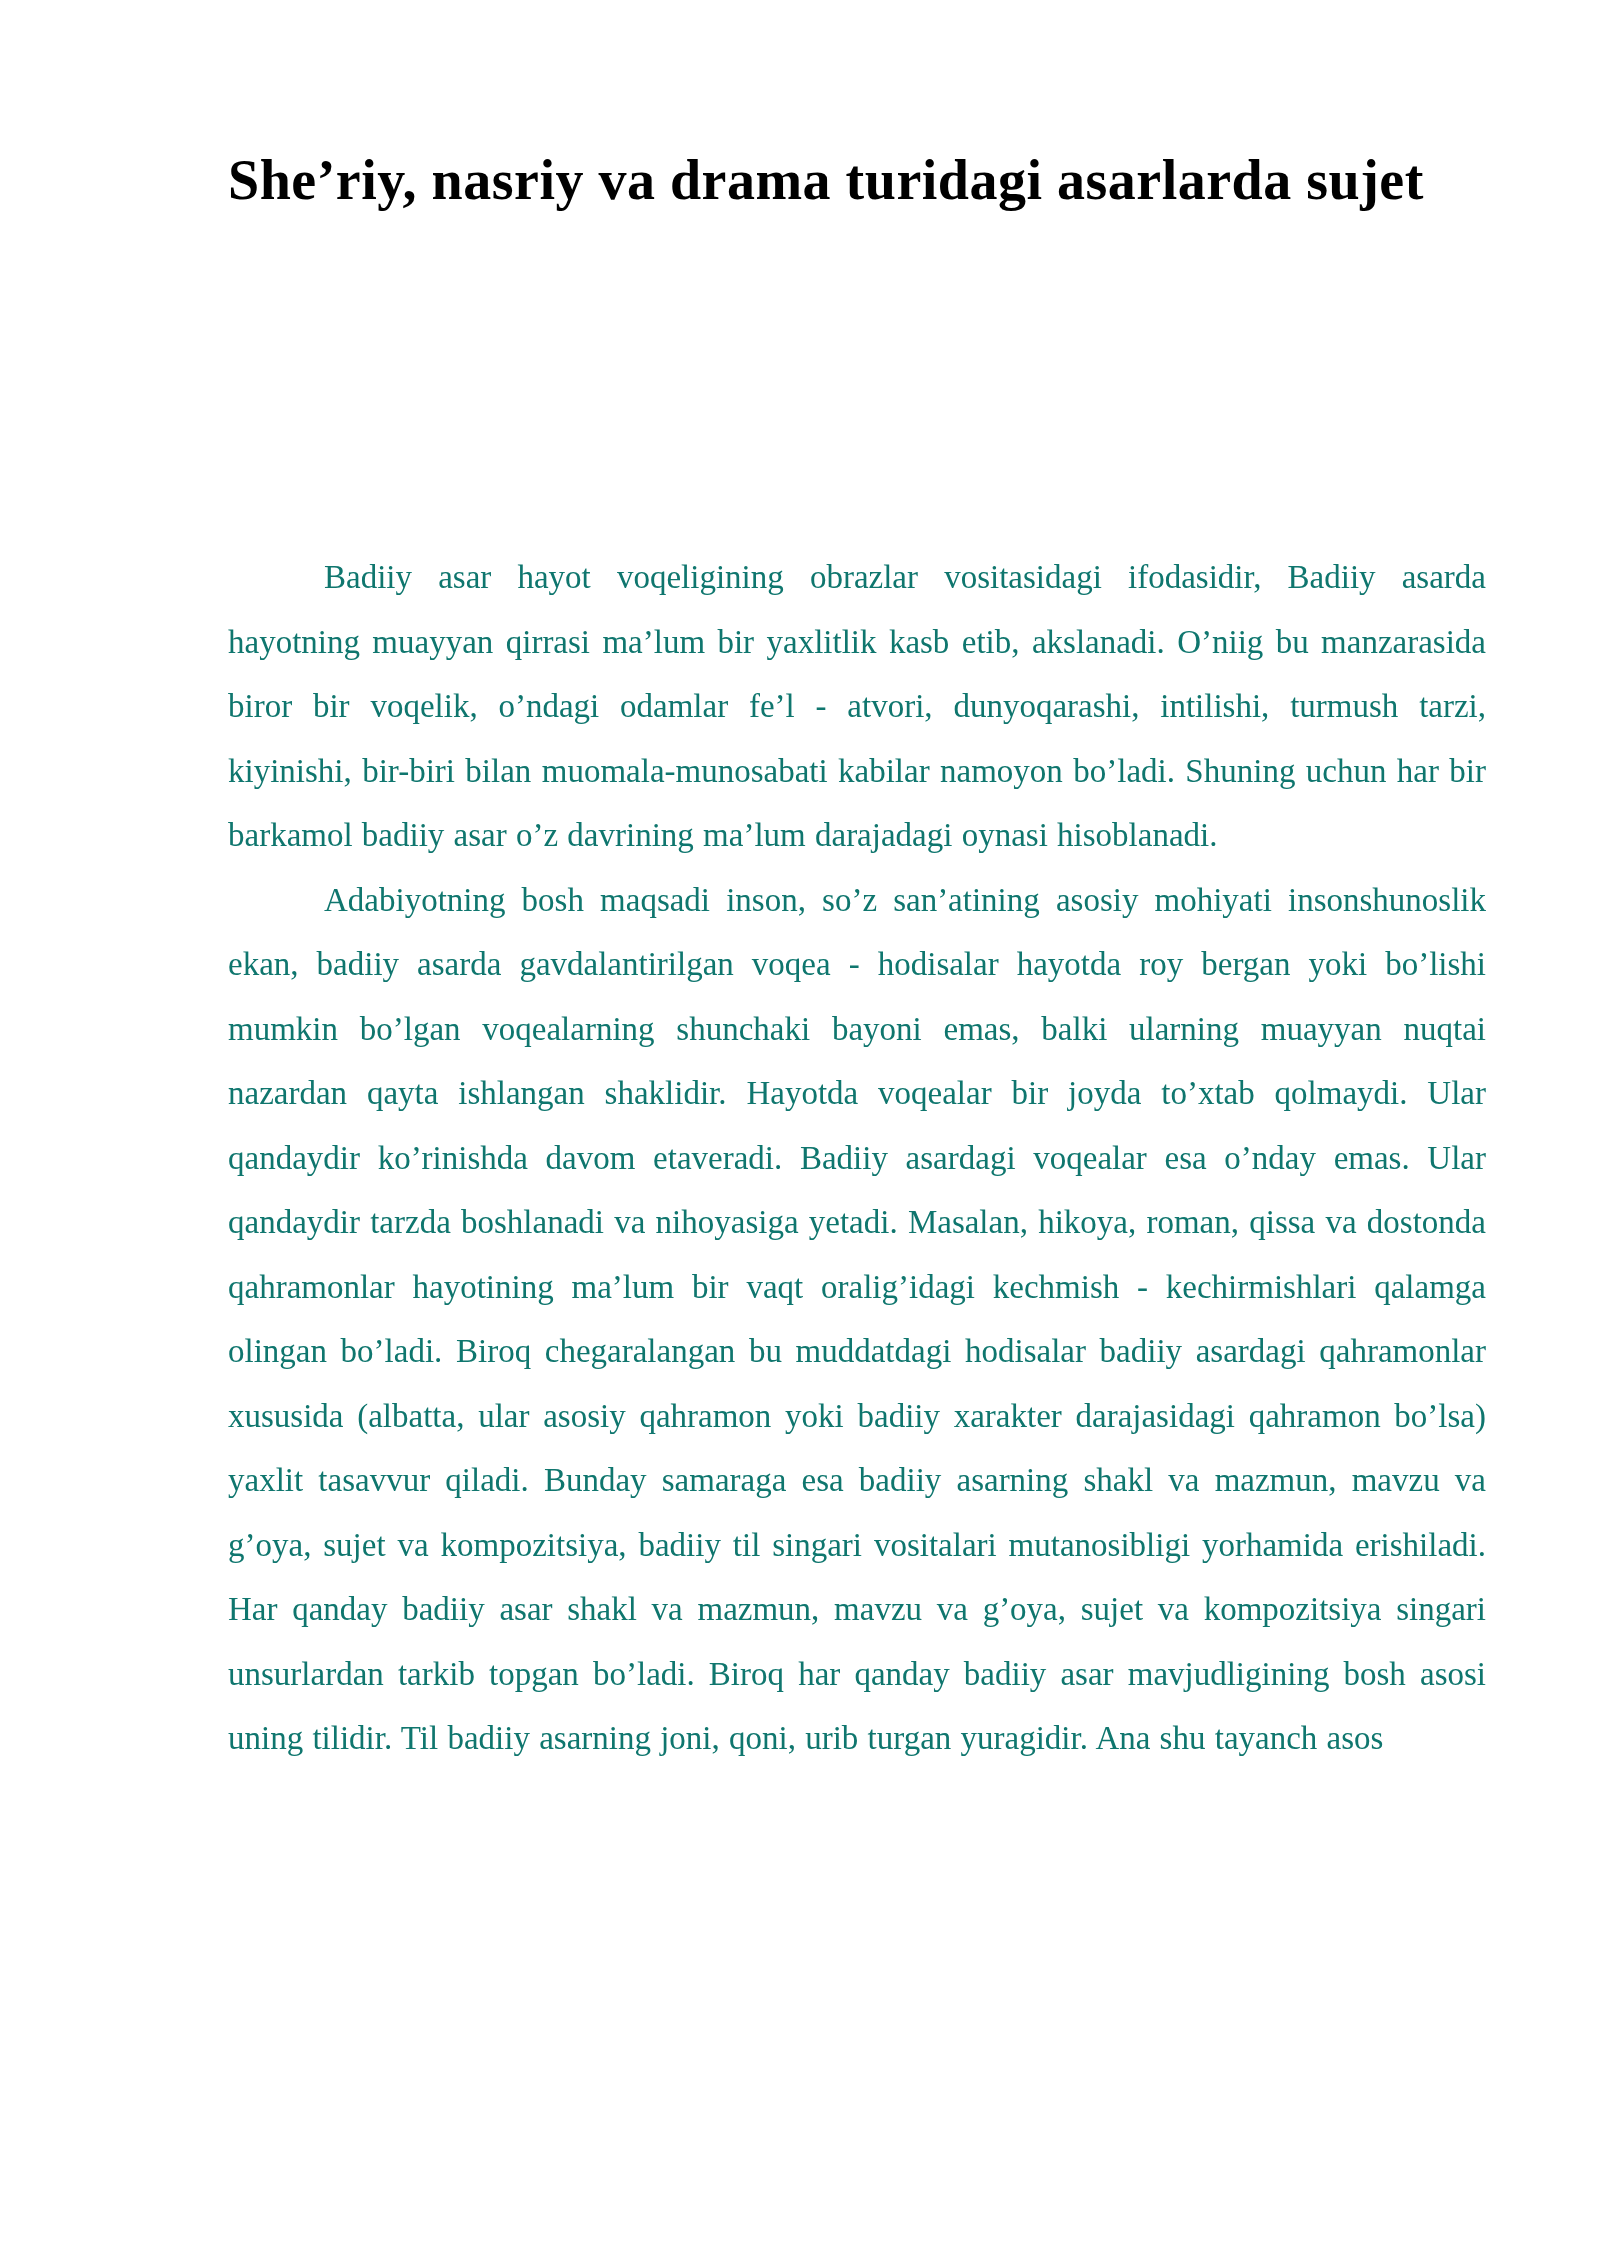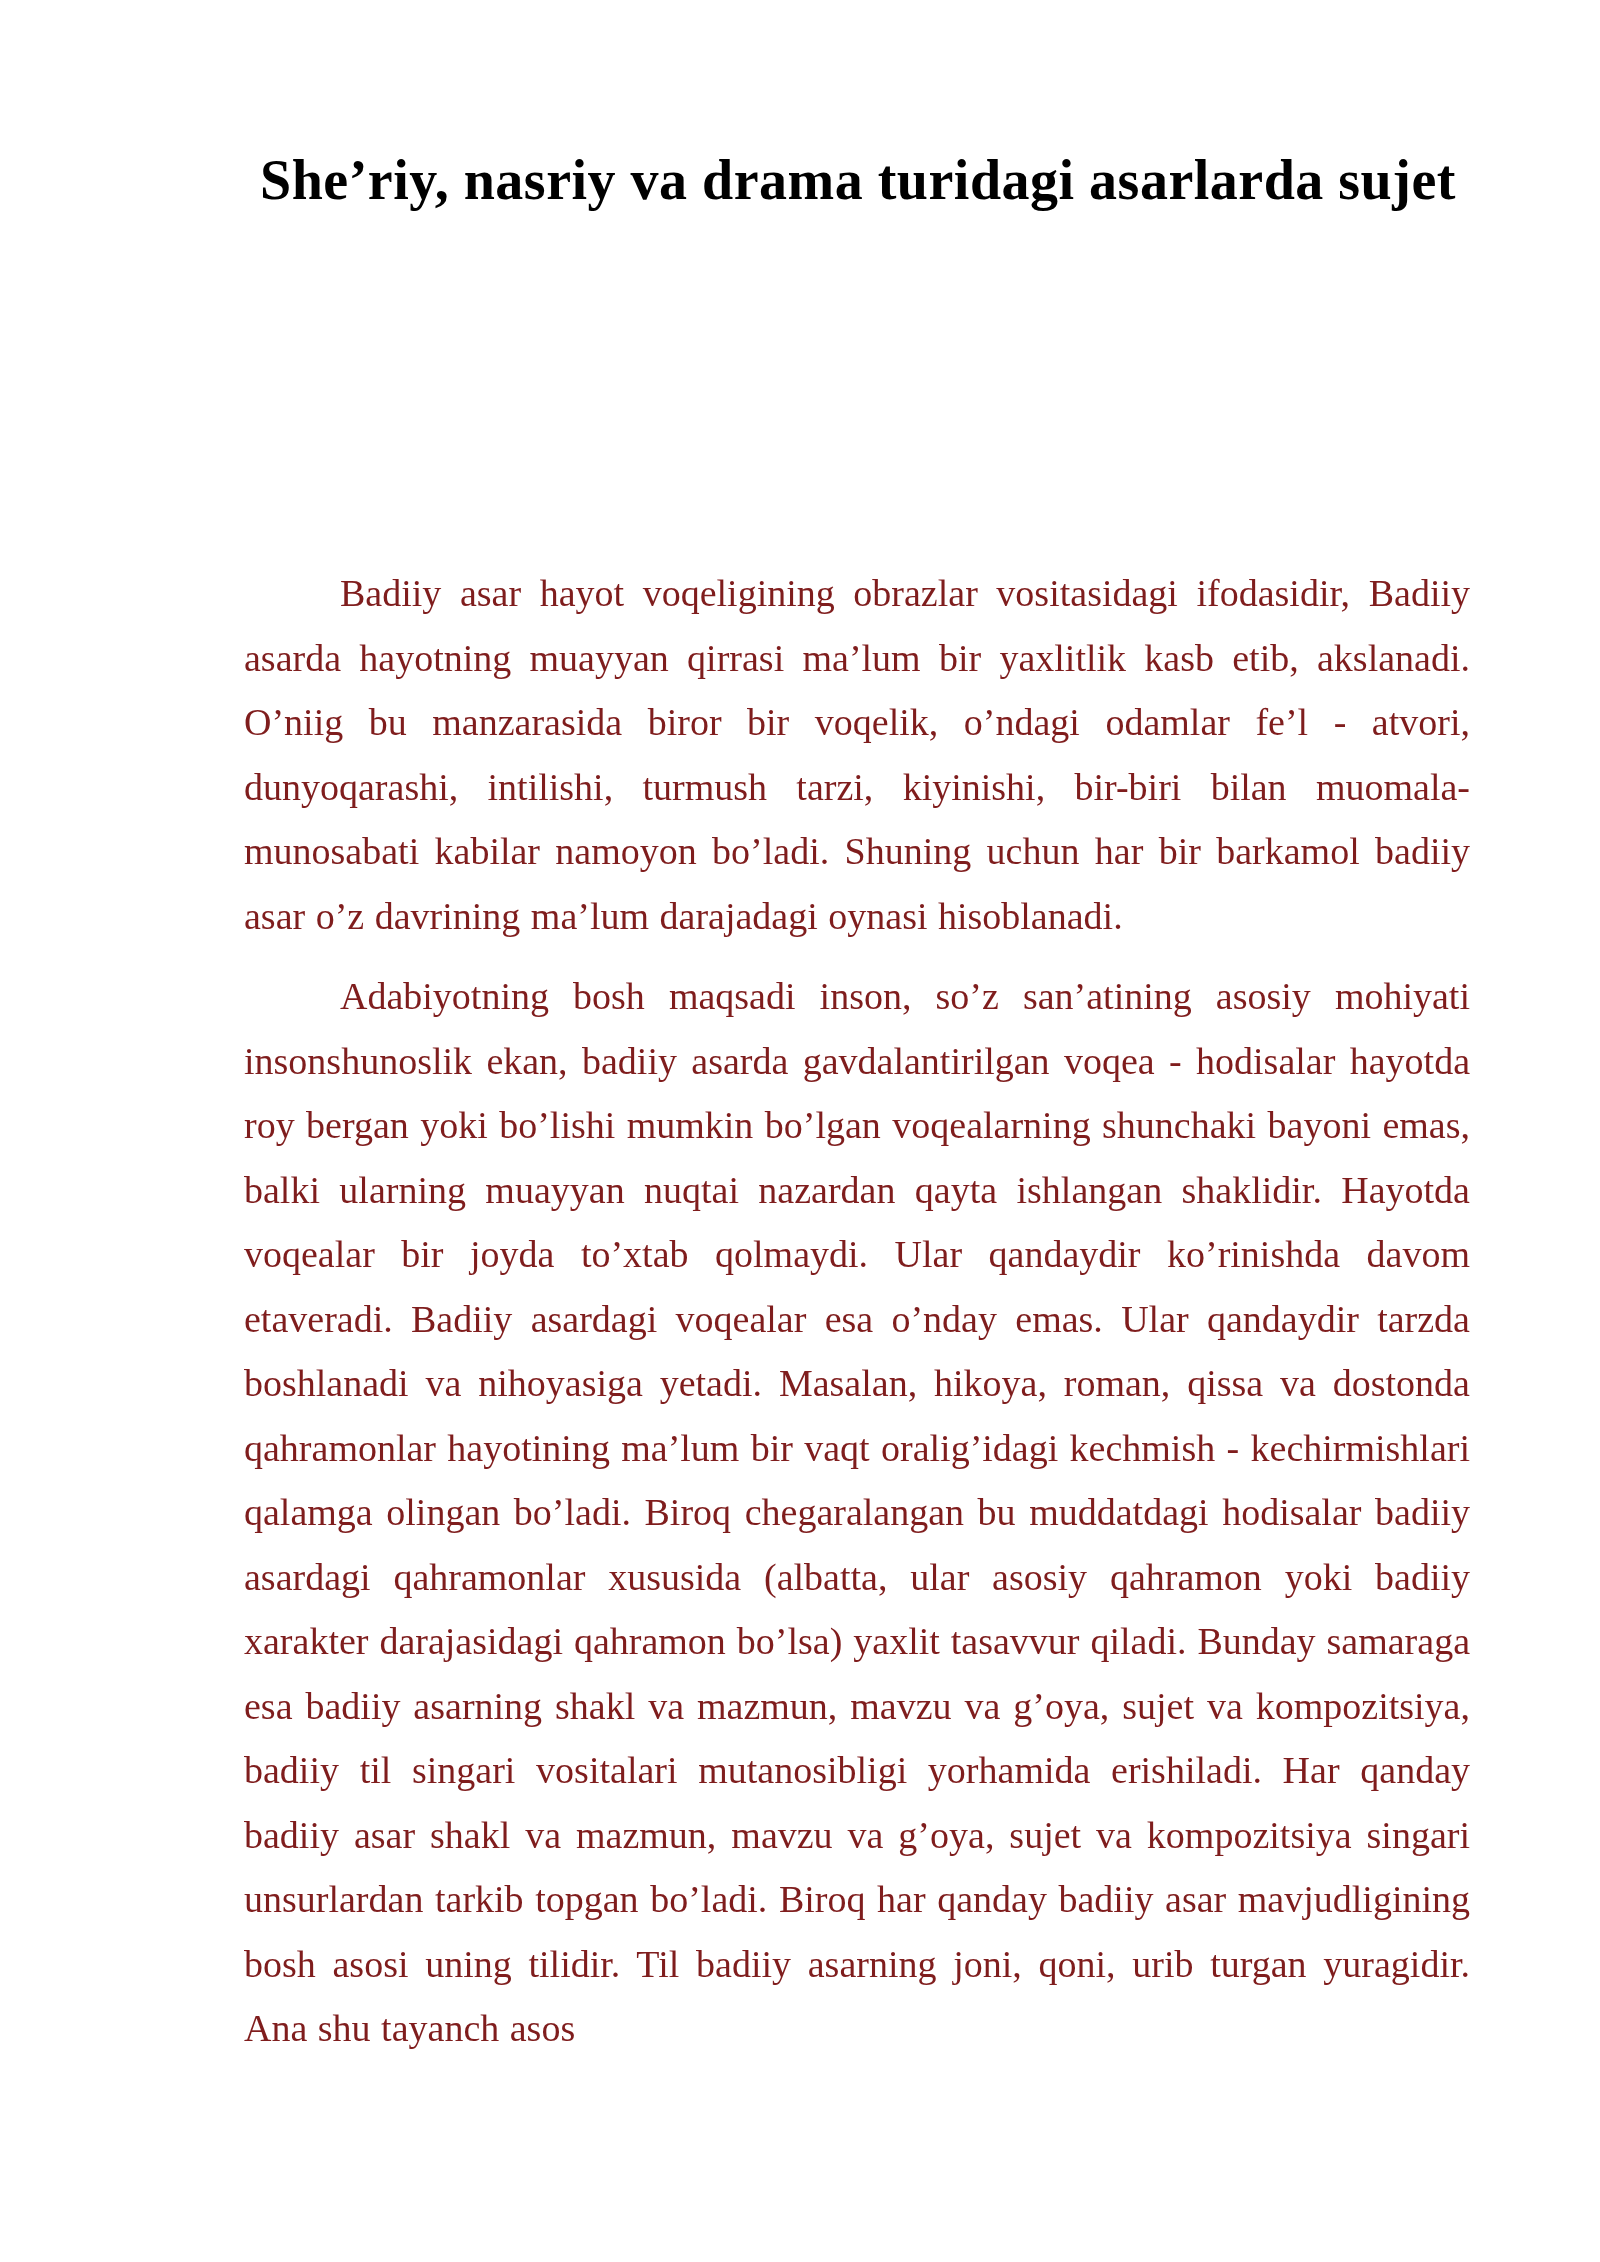--- a/index.html
+++ b/index.html
@@ -19,40 +19,39 @@
     position: absolute;
     inset: 0;
     background: #ffffff;
   }
   .doc-title {
     position: absolute;
     left: 228px;
     width: 1260px;
     top: 148px;
     margin: 0;
-    text-align: center;
     font-size: 56px;
     line-height: 64px;
     font-weight: 700;
     letter-spacing: 0.5px;
     color: #000000;
   }
   .doc-body {
     position: absolute;
     left: 228px;
     width: 1258px;
     top: 545px;
   }
   .doc-body p {
-    margin: 16px;
-    font-size: 38px;
+    margin: 0;
+    font-size: 33px;
     line-height: 64.5px;
     text-align: justify;
     text-indent: 96px;
-    color: #7f1d1d;
+    color: #0f766e;
     word-spacing: 1px;
   }
 </style>
 </head>
 <body>
 
 <div class="page">
 
   <h1 class="doc-title">She’riy, nasriy va drama turidagi asarlarda sujet</h1>
 

